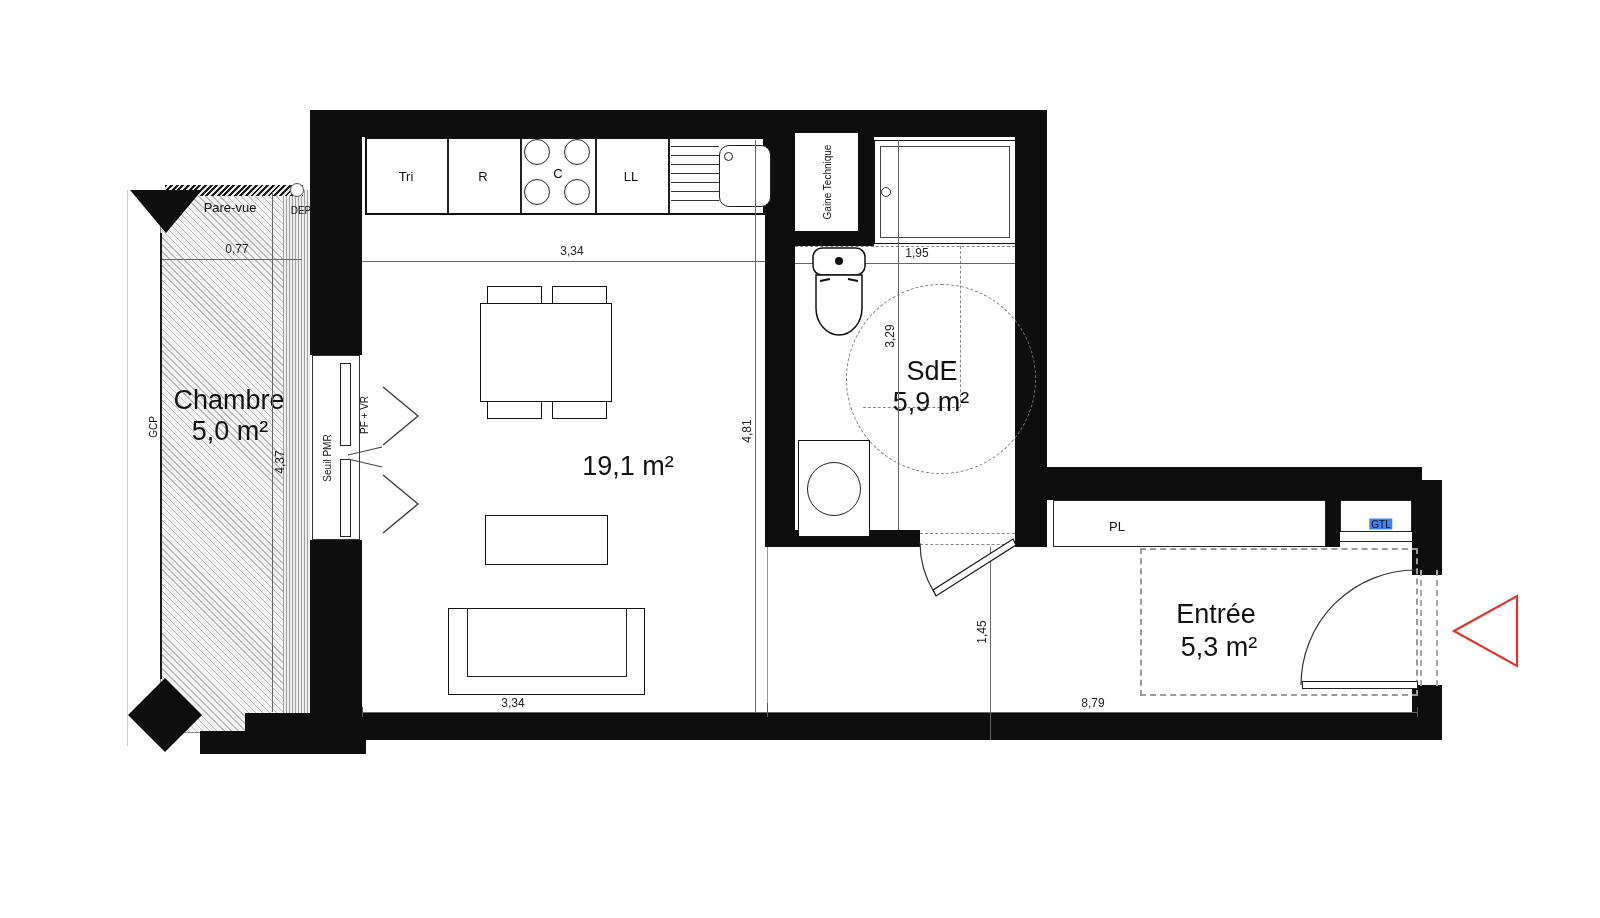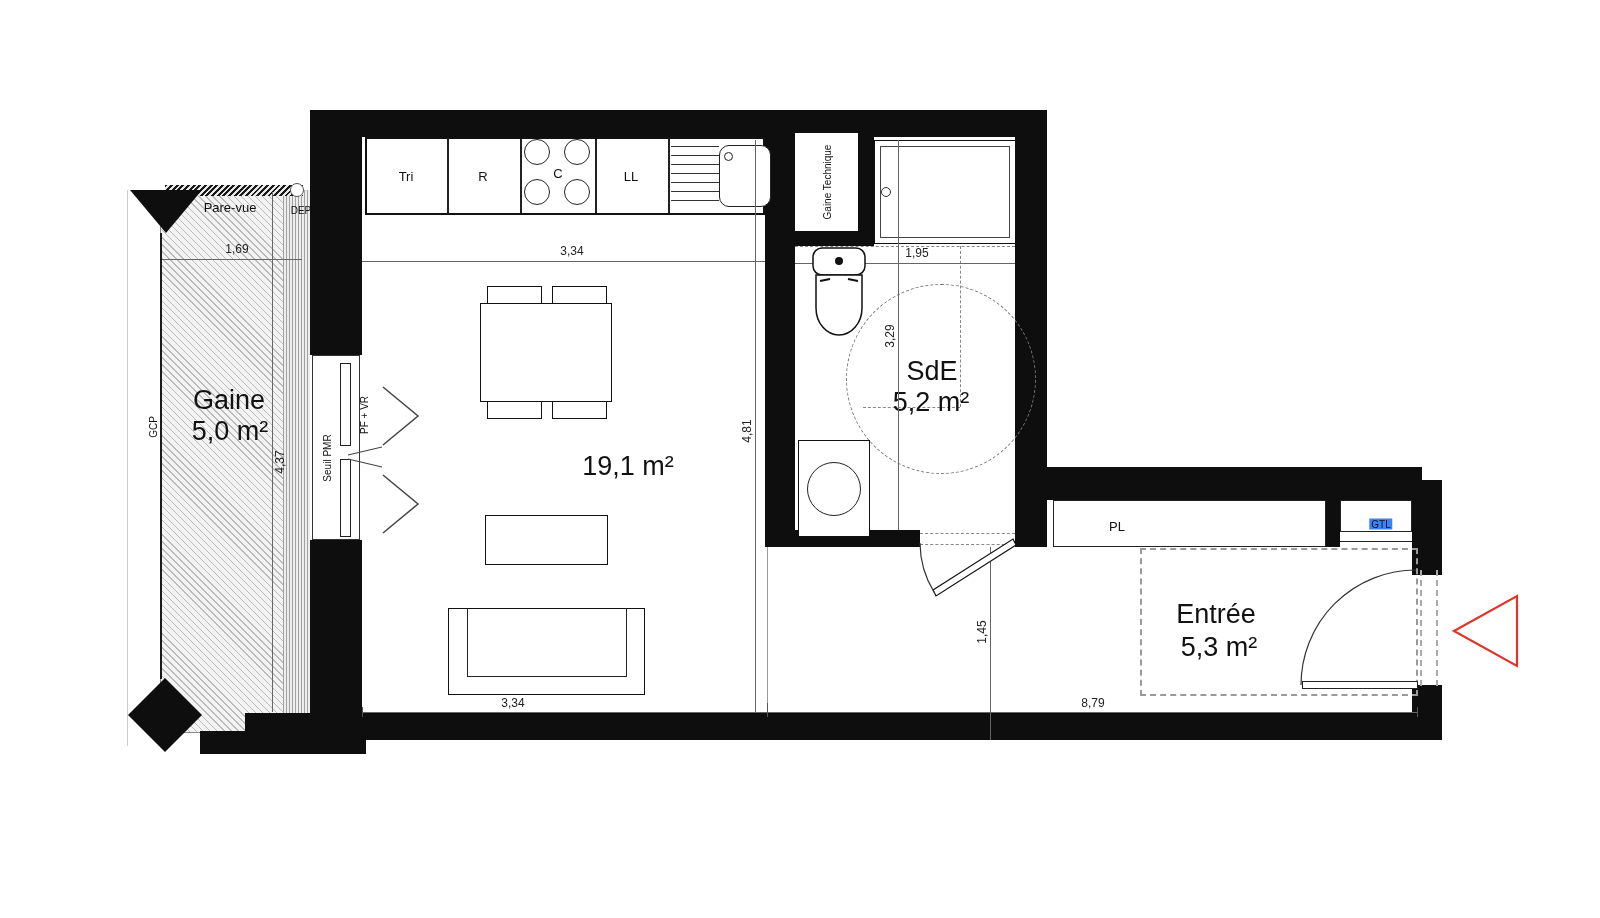--- a/index.html
+++ b/index.html
@@ -35,25 +35,25 @@
   <div class="hatch45" style="left:160px;top:190px;width:150px;height:543px;"></div>
   <div class="hatch-v" style="left:283px;top:190px;width:27px;height:543px;"></div>
   <div class="hatch-dark" style="left:165px;top:185px;width:138px;height:11px;"></div>
   <div class="abs" style="left:160px;top:233px;width:2px;height:446px;background:#1a1a1a;"></div>
   <div class="circle" style="left:290px;top:183px;width:14px;height:14px;background:#fff;border:1px solid #555;"></div>
 
   <div class="ctr sm-lbl" style="left:230px;top:207px;">Pare-vue</div>
   <div class="ctr xs-lbl" style="left:301px;top:210px;">DEP</div>
   <div class="rot xs-lbl" style="left:153px;top:427px;">GCP</div>
 
-  <div class="ctr room-lbl" style="left:229px;top:400px;">Gaine</div>
+  <div class="ctr room-lbl" style="left:229px;top:400px;">Chambre</div>
   <div class="ctr room-lbl" style="left:230px;top:431px;">5,0 m²</div>
 
   <div class="dimline-h" style="left:162px;top:259px;width:140px;"></div>
-  <div class="ctr dim-lbl" style="left:237px;top:249px;">1,69</div>
+  <div class="ctr dim-lbl" style="left:237px;top:249px;">0,77</div>
   <div class="dimline-v" style="left:272px;top:192px;height:520px;"></div>
   <div class="rot dim-lbl" style="left:280px;top:462px;">4,37</div>
 
   <div class="wall" style="left:310px;top:110px;width:737px;height:27px;"></div>
   <div class="wall" style="left:310px;top:110px;width:52px;height:245px;"></div>
   <div class="wall" style="left:310px;top:540px;width:52px;height:176px;"></div>
   <div class="wall" style="left:245px;top:713px;width:1197px;height:27px;"></div>
   <div class="wall" style="left:200px;top:731px;width:166px;height:23px;"></div>
   <div class="wall" style="left:765px;top:110px;width:30px;height:437px;"></div>
   <div class="wall" style="left:765px;top:231px;width:107px;height:15px;"></div>
@@ -114,21 +114,21 @@
 
   <div class="dashed-h" style="left:795px;top:246px;width:220px;"></div>
   <div class="circle" style="left:846px;top:284px;width:190px;height:190px;border:1.5px dashed #777;"></div>
   <div class="dashed-v" style="left:960px;top:246px;height:161px;"></div>
   <div class="dashed-h" style="left:863px;top:407px;width:97px;"></div>
 
   <div class="abs" style="left:798px;top:440px;width:72px;height:97px;border:1.5px solid #111;background:#fff;box-sizing:border-box;"></div>
   <div class="circle" style="left:807px;top:462px;width:54px;height:54px;border:1.2px solid #222;"></div>
 
   <div class="ctr room-lbl" style="left:932px;top:371px;">SdE</div>
-  <div class="ctr room-lbl" style="left:931px;top:402px;">5,2 m²</div>
+  <div class="ctr room-lbl" style="left:931px;top:402px;">5,9 m²</div>
 
   <div class="dimline-h" style="left:795px;top:263px;width:220px;"></div>
   <div class="ctr dim-lbl" style="left:917px;top:253px;">1,95</div>
   <div class="dimline-v" style="left:898px;top:140px;height:390px;"></div>
   <div class="rot dim-lbl" style="left:890px;top:336px;">3,29</div>
 
   <div class="dashed-h" style="left:920px;top:533px;width:95px;"></div>
   <div class="dashed-h" style="left:920px;top:544px;width:95px;"></div>
 
   <div class="abs" style="left:1053px;top:500px;width:273px;height:47px;border:1px solid #222;background:#fff;box-sizing:border-box;"></div>

